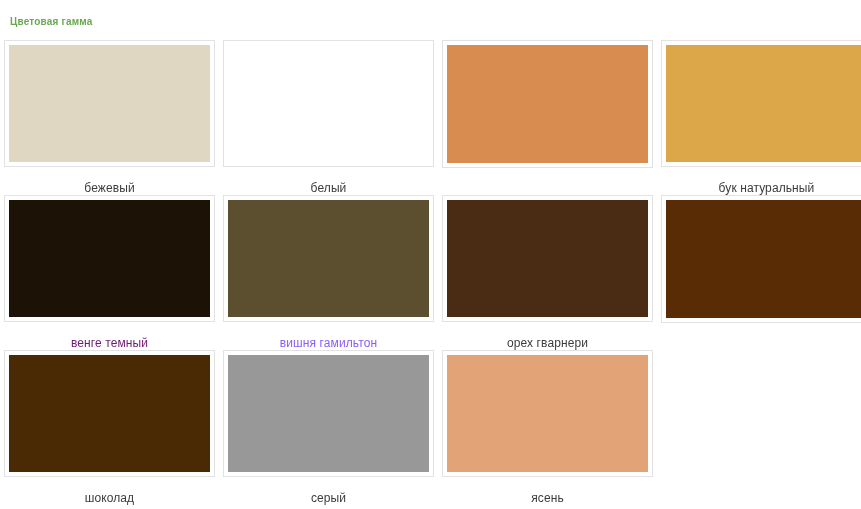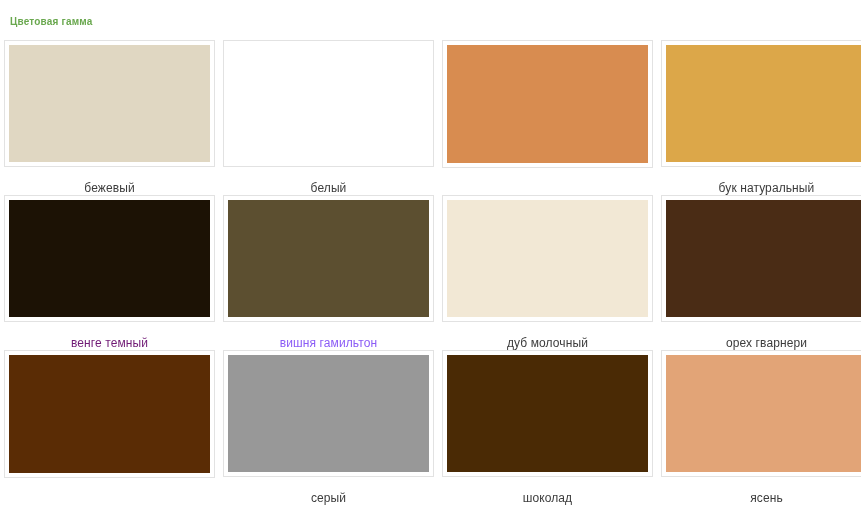--- a/index.html
+++ b/index.html
@@ -123,46 +123,40 @@
         <div class="swatch-label" style="color: #701a75;">венге темный</div>
       </div>
       <div class="swatch-cell">
         <div class="swatch-card" style="border-color: rgb(226, 226, 226);">
           <div class="swatch-color" title="вишня гамильтон" style="background: rgb(92, 79, 48);"></div>
         </div>
         <div class="swatch-label" style="color: #8b5cf6;">вишня гамильтон</div>
       </div>
       <div class="swatch-cell">
         <div class="swatch-card" style="border-color: rgb(226, 226, 226);">
-          <div class="swatch-color" title="дуб молочный" style="background: rgb(242, 232, 213);"></div>
-        </div>
-        <div class="swatch-label" style="color: rgb(60, 60, 60);">дуб молочный</div>
-      </div>
-      <div class="swatch-cell">
-        <div class="swatch-card" style="border-color: rgb(226, 226, 226);">
           <div class="swatch-color" title="орех гварнери" style="background: rgb(74, 44, 21);"></div>
         </div>
         <div class="swatch-label" style="color: rgb(60, 60, 60);">орех гварнери</div>
       </div>
       <div class="swatch-cell">
         <div class="swatch-card" style="border-color: rgb(226, 226, 226);">
           <div class="swatch-color" title="орех итальянский" style="background: rgb(90, 44, 5);"></div>
         </div>
       </div>
       <div class="swatch-cell">
         <div class="swatch-card" style="border-color: rgb(226, 226, 226);">
+          <div class="swatch-color" title="шоколад" style="background: rgb(74, 42, 5);"></div>
+        </div>
+        <div class="swatch-label" style="color: rgb(60, 60, 60);">шоколад</div>
+      </div>
+      <div class="swatch-cell">
+        <div class="swatch-card" style="border-color: rgb(226, 226, 226);">
           <div class="swatch-color" title="серый" style="background: rgb(152, 152, 152);"></div>
         </div>
         <div class="swatch-label" style="color: rgb(60, 60, 60);">серый</div>
-      </div>
-      <div class="swatch-cell">
-        <div class="swatch-card" style="border-color: rgb(226, 226, 226);">
-          <div class="swatch-color" title="шоколад" style="background: rgb(74, 42, 5);"></div>
-        </div>
-        <div class="swatch-label" style="color: rgb(60, 60, 60);">шоколад</div>
       </div>
       <div class="swatch-cell">
         <div class="swatch-card" style="border-color: rgb(226, 226, 226);">
           <div class="swatch-color" title="ясень" style="background: rgb(226, 164, 119);"></div>
         </div>
         <div class="swatch-label" style="color: rgb(60, 60, 60);">ясень</div>
       </div>
     </div>
 
 </div>

